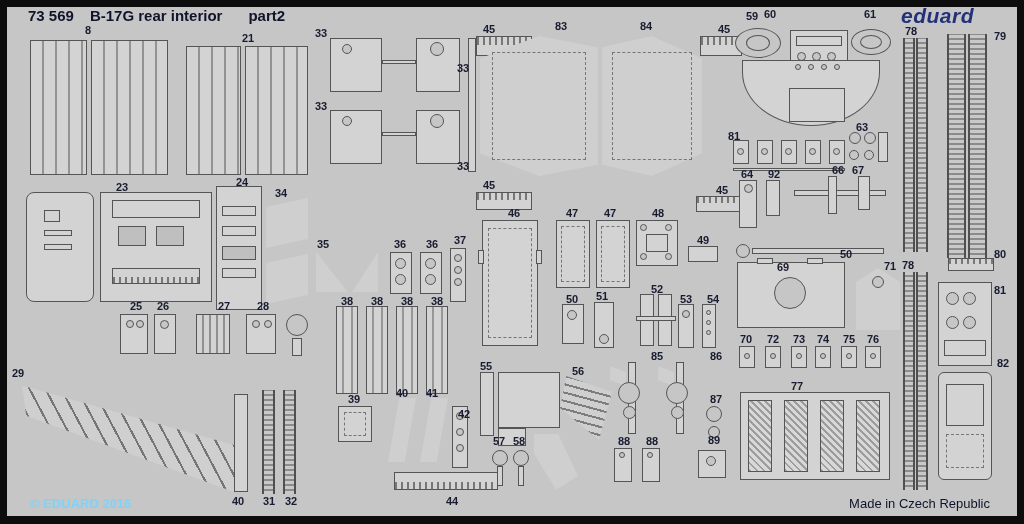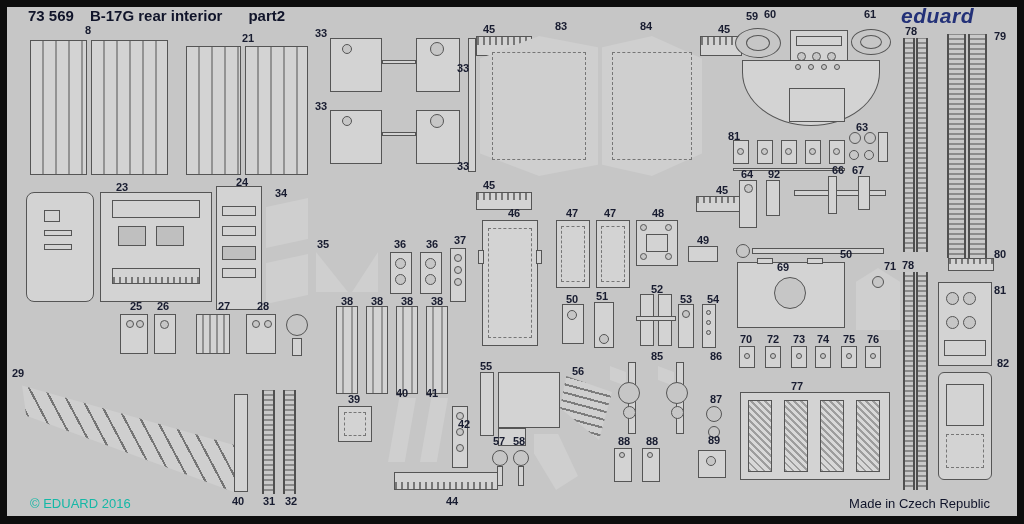--- a/index.html
+++ b/index.html
@@ -3,21 +3,21 @@
 <meta charset="utf-8">
 <style>
   html,body{margin:0;padding:0;background:#222;}
   .stage{position:relative;width:1024px;height:524px;background:#0d0d0d;font-family:"Liberation Sans",sans-serif;overflow:hidden;}
   .sheet{position:absolute;left:7px;top:7px;width:1010px;height:509px;background:#c6c6c6;}
   .lbl{position:absolute;transform:translate(-50%,-50%);font-size:11px;font-weight:bold;color:#181c30;white-space:nowrap;}
   .hdr{position:absolute;left:28px;top:7px;display:flex;align-items:baseline;font-weight:bold;font-size:15px;color:#10142a;}
   .hdr .cat{margin-right:16px;}
   .hdr .ttl{margin-right:26px;}
   .brand{position:absolute;right:50px;top:4px;font-weight:bold;font-style:italic;font-size:21px;color:#233178;letter-spacing:0.5px;}
-  .foot-l{position:absolute;left:30px;top:496px;font-weight:normal;font-size:13px;color:#14b8a6;}
+  .foot-l{position:absolute;left:30px;top:496px;font-weight:bold;font-size:13px;color:#7dd3fc;}
   .foot-r{position:absolute;right:34px;top:496px;font-size:13px;color:#10142a;}
   .p{position:absolute;background:#d3d3d3;border:1px solid #555;box-sizing:border-box;}
   .hole{position:absolute;border:1.5px solid #555;border-radius:50%;box-sizing:border-box;background:#c6c6c6;}
   .slats{background-image:repeating-linear-gradient(90deg,#d3d3d3 0 11px,#939393 11px 13px);}
   .slatsN{background-image:repeating-linear-gradient(90deg,#d3d3d3 0 5px,#909090 5px 7px);}
   .chan{background-color:#d3d3d3;background-image:linear-gradient(90deg,transparent 0 5px,#979797 5px 7px,transparent 7px 14px,#979797 14px 16px,transparent 16px);}
   .track{position:absolute;box-sizing:border-box;border-left:2px solid #4f4f4f;border-right:2px solid #4f4f4f;background:repeating-linear-gradient(0deg,#c9c9c9 0 3px,#8b8b8b 3px 5px);}
   .comb{position:absolute;box-sizing:border-box;border:1px solid #555;background-color:#d3d3d3;background-image:repeating-linear-gradient(90deg,#777 0 2px,#d3d3d3 2px 6px);background-size:100% 45%;background-repeat:no-repeat;}
   .combD{background-position:0 100%;}
   .hatch{position:absolute;border:1px solid #555;box-sizing:border-box;background:repeating-linear-gradient(45deg,#9d9d9d 0 2px,#d8d8d8 2px 5px);}
@@ -336,21 +336,21 @@
   <span class="lbl" style="left:1003px;top:363px">82</span>
   <span class="lbl" style="left:18px;top:373px">29</span>
   <span class="lbl" style="left:578px;top:371px">56</span>
   <span class="lbl" style="left:657px;top:356px">85</span>
   <span class="lbl" style="left:716px;top:356px">86</span>
   <span class="lbl" style="left:716px;top:399px">87</span>
   <span class="lbl" style="left:797px;top:386px">77</span>
   <span class="lbl" style="left:354px;top:399px">39</span>
   <span class="lbl" style="left:402px;top:393px">40</span>
   <span class="lbl" style="left:432px;top:393px">41</span>
-  <span class="lbl" style="left:464px;top:424px">42</span>
+  <span class="lbl" style="left:464px;top:414px">42</span>
   <span class="lbl" style="left:486px;top:366px">55</span>
   <span class="lbl" style="left:499px;top:441px">57</span>
   <span class="lbl" style="left:519px;top:441px">58</span>
   <span class="lbl" style="left:624px;top:441px">88</span>
   <span class="lbl" style="left:652px;top:441px">88</span>
   <span class="lbl" style="left:714px;top:440px">89</span>
   <span class="lbl" style="left:238px;top:501px">40</span>
   <span class="lbl" style="left:269px;top:501px">31</span>
   <span class="lbl" style="left:291px;top:501px">32</span>
   <span class="lbl" style="left:452px;top:501px">44</span>

